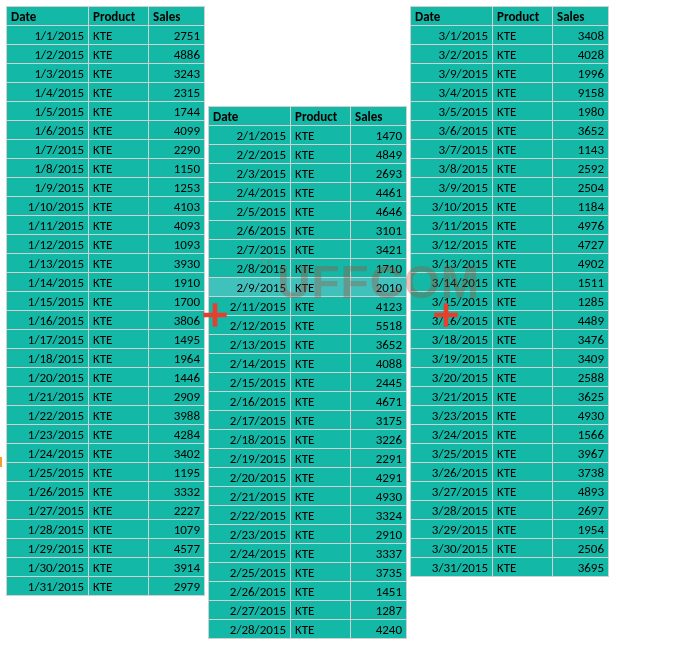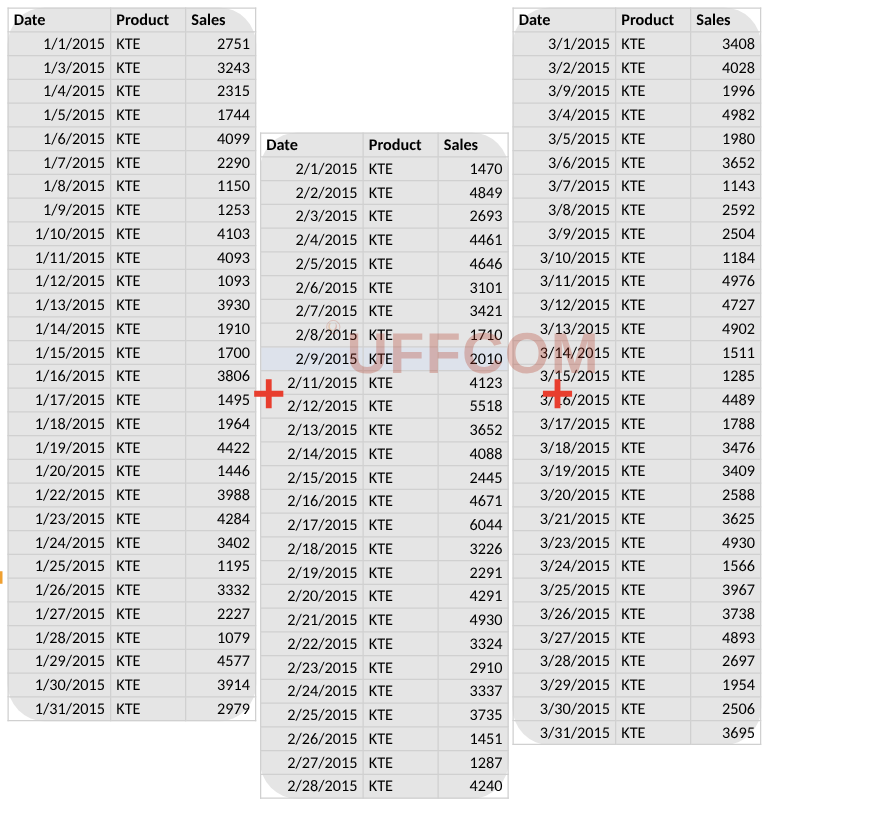--- a/index.html
+++ b/index.html
@@ -15,22 +15,21 @@
     position: relative;
     overflow: hidden;
   }
   .container {
     display: flex;
     align-items: flex-start;
     position: relative;
   }
   table {
     border-collapse: collapse;
-    background: #e5e5e5;
-    border-radius: 30px;
+    background: #14b8a6;
   }
   th, td {
     border: 1px solid #d0d0d0;
     padding: 1px 4px;
     height: 19px;
     font-weight: normal;
     text-align: left;
     white-space: nowrap;
     box-sizing: border-box;
   }
@@ -93,20 +92,25 @@
         <th class="col-sales">Sales</th>
       </tr>
     </thead>
     <tbody>
         <tr>
           <td class="col-date">1/1/2015</td>
           <td class="col-product">KTE</td>
           <td class="col-sales">2751</td>
         </tr>
         <tr>
+          <td class="col-date">1/2/2015</td>
+          <td class="col-product">KTE</td>
+          <td class="col-sales">4886</td>
+        </tr>
+        <tr>
           <td class="col-date">1/3/2015</td>
           <td class="col-product">KTE</td>
           <td class="col-sales">3243</td>
         </tr>
         <tr>
           <td class="col-date">1/4/2015</td>
           <td class="col-product">KTE</td>
           <td class="col-sales">2315</td>
         </tr>
         <tr>
@@ -173,28 +177,28 @@
           <td class="col-date">1/17/2015</td>
           <td class="col-product">KTE</td>
           <td class="col-sales">1495</td>
         </tr>
         <tr>
           <td class="col-date">1/18/2015</td>
           <td class="col-product">KTE</td>
           <td class="col-sales">1964</td>
         </tr>
         <tr>
-          <td class="col-date">1/19/2015</td>
-          <td class="col-product">KTE</td>
-          <td class="col-sales">4422</td>
-        </tr>
-        <tr>
           <td class="col-date">1/20/2015</td>
           <td class="col-product">KTE</td>
           <td class="col-sales">1446</td>
+        </tr>
+        <tr>
+          <td class="col-date">1/21/2015</td>
+          <td class="col-product">KTE</td>
+          <td class="col-sales">2909</td>
         </tr>
         <tr>
           <td class="col-date">1/22/2015</td>
           <td class="col-product">KTE</td>
           <td class="col-sales">3988</td>
         </tr>
         <tr>
           <td class="col-date">1/23/2015</td>
           <td class="col-product">KTE</td>
           <td class="col-sales">4284</td>
@@ -322,21 +326,21 @@
           <td class="col-sales">2445</td>
         </tr>
         <tr>
           <td class="col-date">2/16/2015</td>
           <td class="col-product">KTE</td>
           <td class="col-sales">4671</td>
         </tr>
         <tr>
           <td class="col-date">2/17/2015</td>
           <td class="col-product">KTE</td>
-          <td class="col-sales">6044</td>
+          <td class="col-sales">3175</td>
         </tr>
         <tr>
           <td class="col-date">2/18/2015</td>
           <td class="col-product">KTE</td>
           <td class="col-sales">3226</td>
         </tr>
         <tr>
           <td class="col-date">2/19/2015</td>
           <td class="col-product">KTE</td>
           <td class="col-sales">2291</td>
@@ -409,21 +413,21 @@
           <td class="col-sales">4028</td>
         </tr>
         <tr>
           <td class="col-date">3/9/2015</td>
           <td class="col-product">KTE</td>
           <td class="col-sales">1996</td>
         </tr>
         <tr>
           <td class="col-date">3/4/2015</td>
           <td class="col-product">KTE</td>
-          <td class="col-sales">4982</td>
+          <td class="col-sales">9158</td>
         </tr>
         <tr>
           <td class="col-date">3/5/2015</td>
           <td class="col-product">KTE</td>
           <td class="col-sales">1980</td>
         </tr>
         <tr>
           <td class="col-date">3/6/2015</td>
           <td class="col-product">KTE</td>
           <td class="col-sales">3652</td>
@@ -470,25 +474,20 @@
         </tr>
         <tr>
           <td class="col-date">3/15/2015</td>
           <td class="col-product">KTE</td>
           <td class="col-sales">1285</td>
         </tr>
         <tr>
           <td class="col-date">3/16/2015</td>
           <td class="col-product">KTE</td>
           <td class="col-sales">4489</td>
-        </tr>
-        <tr>
-          <td class="col-date">3/17/2015</td>
-          <td class="col-product">KTE</td>
-          <td class="col-sales">1788</td>
         </tr>
         <tr>
           <td class="col-date">3/18/2015</td>
           <td class="col-product">KTE</td>
           <td class="col-sales">3476</td>
         </tr>
         <tr>
           <td class="col-date">3/19/2015</td>
           <td class="col-product">KTE</td>
           <td class="col-sales">3409</td>

